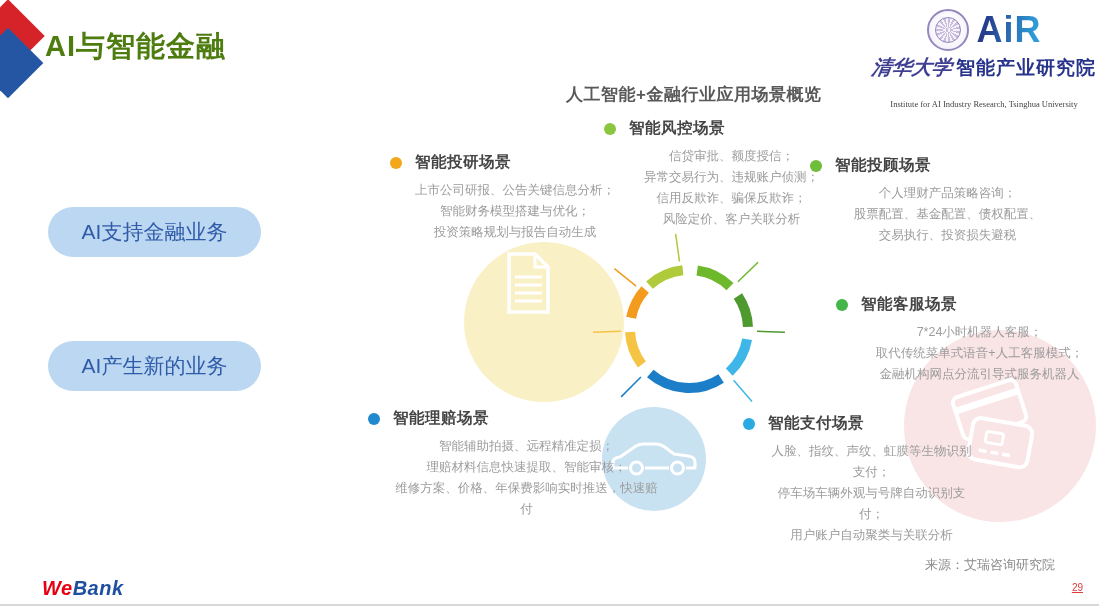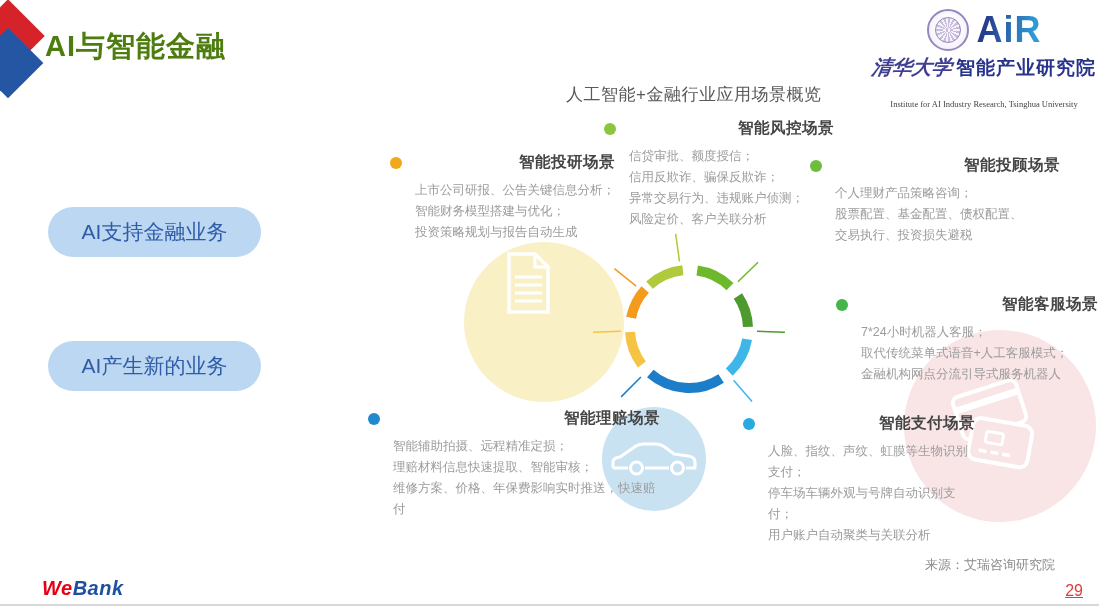--- a/index.html
+++ b/index.html
@@ -21,45 +21,45 @@
   .seal-inner{width:24px; height:24px; border:1px solid #9488be; border-radius:50%;
         background:repeating-conic-gradient(#c9bede 0 12deg, #f6f2fa 12deg 24deg);}
   .air-text{font-size:36px; font-weight:800; line-height:1; letter-spacing:1px;
         background:linear-gradient(100deg,#263c8c 15%,#2e9bd6 85%);
         -webkit-background-clip:text; background-clip:text; color:transparent;}
   .air-row2{margin-top:2px; white-space:nowrap;}
   .cn-callig{font-family:"Liberation Serif", serif; font-style:italic; font-weight:bold; font-size:20px; color:#3f3f93; display:inline-block; transform:skewX(-8deg); margin-right:4px;}
   .cn-rest{font-size:19px; font-weight:600; color:#28348c; letter-spacing:1px;}
   .air-row3{margin-top:18px; font-family:"Liberation Serif", serif; font-size:8.5px; color:#444444;}
   
-  .diagram-heading{position:absolute; left:566px; top:83px; font-size:17px; font-weight:normal; color:#595959; letter-spacing:0.5px;}
+  .diagram-heading{position:absolute; left:566px; top:83px; font-size:17px; font-weight:bold; color:#595959; letter-spacing:0.5px;}
   
   .pill{position:absolute; left:48px; width:213px; height:50px; background:#bcd7f1; border-radius:25px;
         display:flex; align-items:center; justify-content:center; color:#2f5ba8; font-size:21px;}
   .pill.p1{top:207px;} .pill.p2{top:341px;}
   
   .bg-circle{position:absolute; border-radius:50%; z-index:0;}
   .c-yellow{left:464px; top:242px; width:160px; height:160px; background:#faf0c6;}
   .c-blue{left:602px; top:407px; width:104px; height:104px; background:#c9e2f2;}
   .c-pink{left:904px; top:330px; width:192px; height:192px; background:#f9e4e6;}
   .circle-icon{position:absolute; z-index:1;}
   
   #ring-svg{position:absolute; left:589px; top:229px; z-index:2;}
   
   .scenario{position:absolute; z-index:3;}
-  .sc-head{display:flex; align-items:center; margin-bottom:7px;justify-content:space-between;}
+  .sc-head{display:flex; align-items:center; margin-bottom:7px;}
   .dot{width:12px; height:12px; border-radius:50%; flex:0 0 12px;}
   .sc-title{margin-left:13px; font-size:15.5px; font-weight:bold; color:#454545; letter-spacing:0.5px;}
-  .sc-items{margin-left:25px;}
+  .sc-items{margin-left:25px;text-align:center;}
   .sc-item{font-size:12.5px; color:#9c9c9c; line-height:21px;}
   
   .webank{position:absolute; left:42px; top:577px; font-size:20px; font-weight:bold; font-style:italic; letter-spacing:0.5px; z-index:4;}
   .webank .we{color:#e60012;} .webank .bank{color:#1e4fa0;}
   .source{position:absolute; left:925px; top:556px; font-size:13px; color:#8c8c8c; z-index:4;}
-  .page-num{position:absolute; right:16px; top:582px; font-size:16px; color:#e23b3b; z-index:4;text-decoration:underline;}
+  .page-num{position:absolute; right:16px; top:582px; font-size:10px; color:#e23b3b; z-index:4;text-decoration:underline;}
   .bottom-line{position:absolute; left:0; bottom:0; width:100%; height:2px; background:#d8d8d8;}
 </style>
 </head>
 <body>
 
 <div class="slide">
 
   <div class="diamond red"></div>
   <div class="diamond blue"></div>
   <div class="page-title">AI与智能金融</div>
@@ -149,22 +149,22 @@
     </div>
   </div>
 
   <div class="scenario" style="left:604px;top:118px;width:230px;">
     <div class="sc-head">
       <span class="dot" style="background-color: rgb(140, 198, 63);"></span>
       <span class="sc-title">智能风控场景</span>
     </div>
     <div class="sc-items">
       <div class="sc-item">信贷审批、额度授信；</div>
+      <div class="sc-item">异常交易行为、违规账户侦测；</div>
       <div class="sc-item">信用反欺诈、骗保反欺诈；</div>
-      <div class="sc-item">异常交易行为、违规账户侦测；</div>
       <div class="sc-item">风险定价、客户关联分析</div>
     </div>
   </div>
 
   <div class="scenario" style="left:810px;top:155px;width:250px;">
     <div class="sc-head">
       <span class="dot" style="background-color: rgb(111, 190, 59);"></span>
       <span class="sc-title">智能投顾场景</span>
     </div>
     <div class="sc-items">

